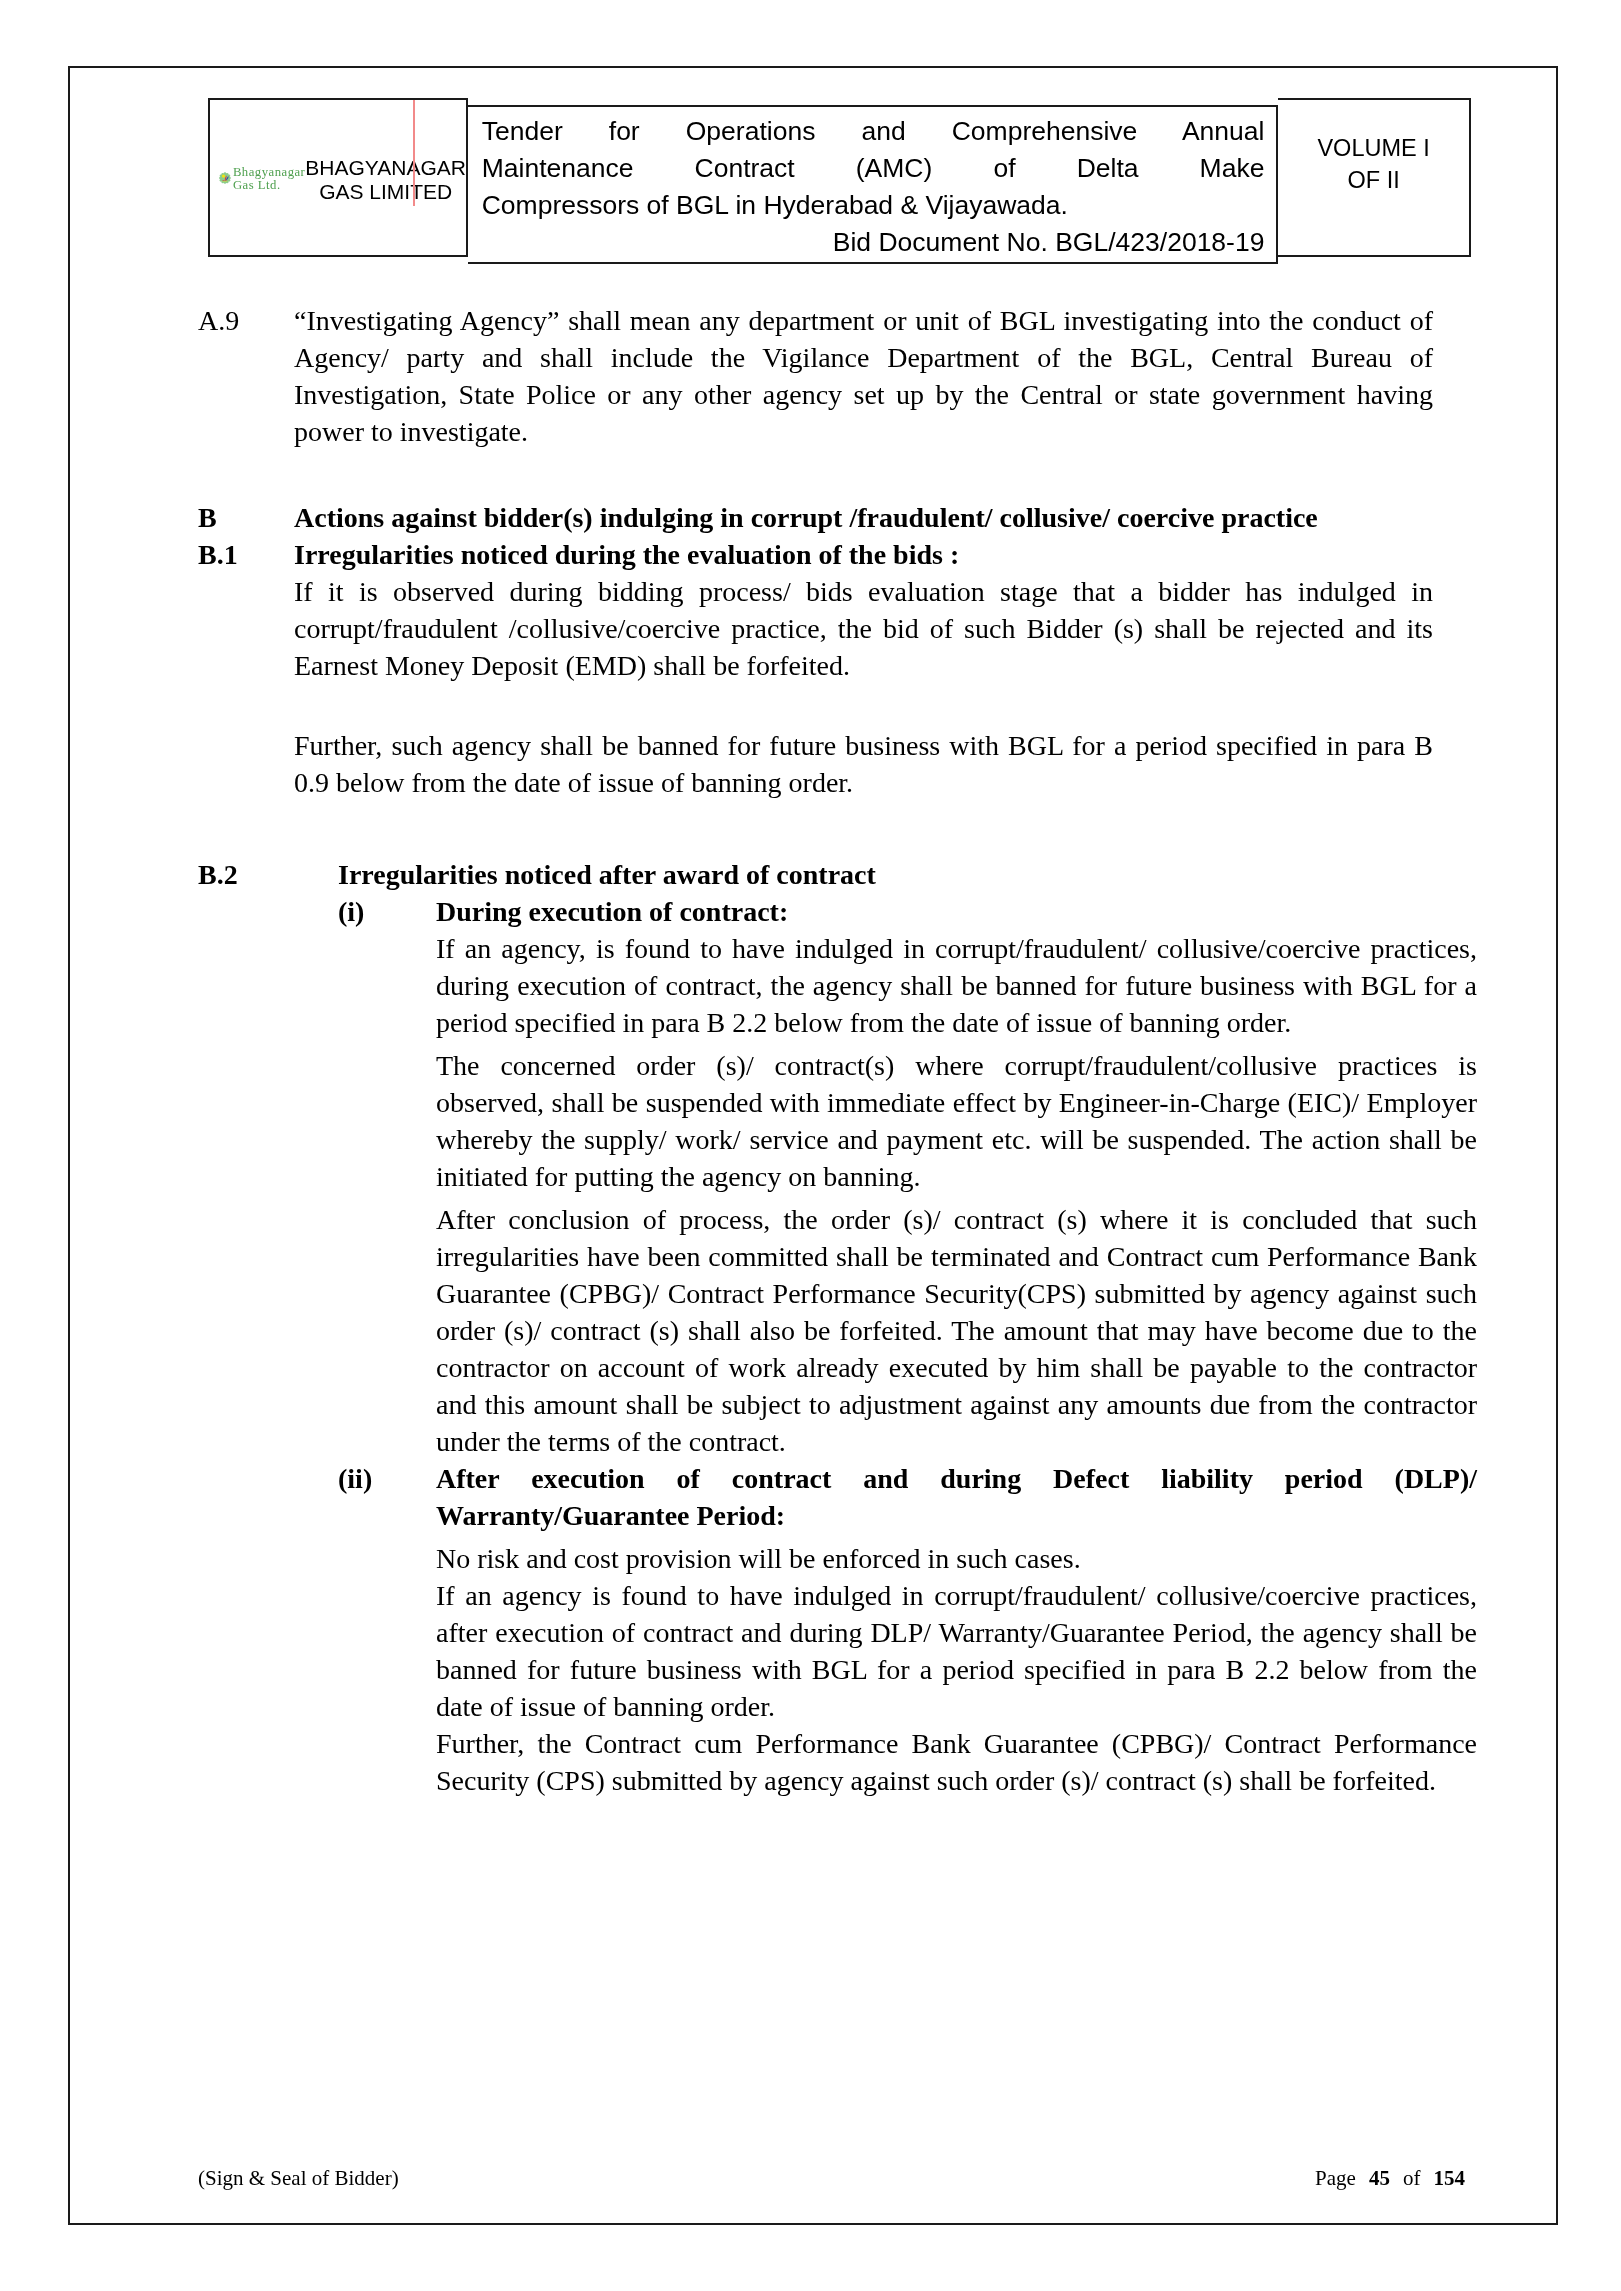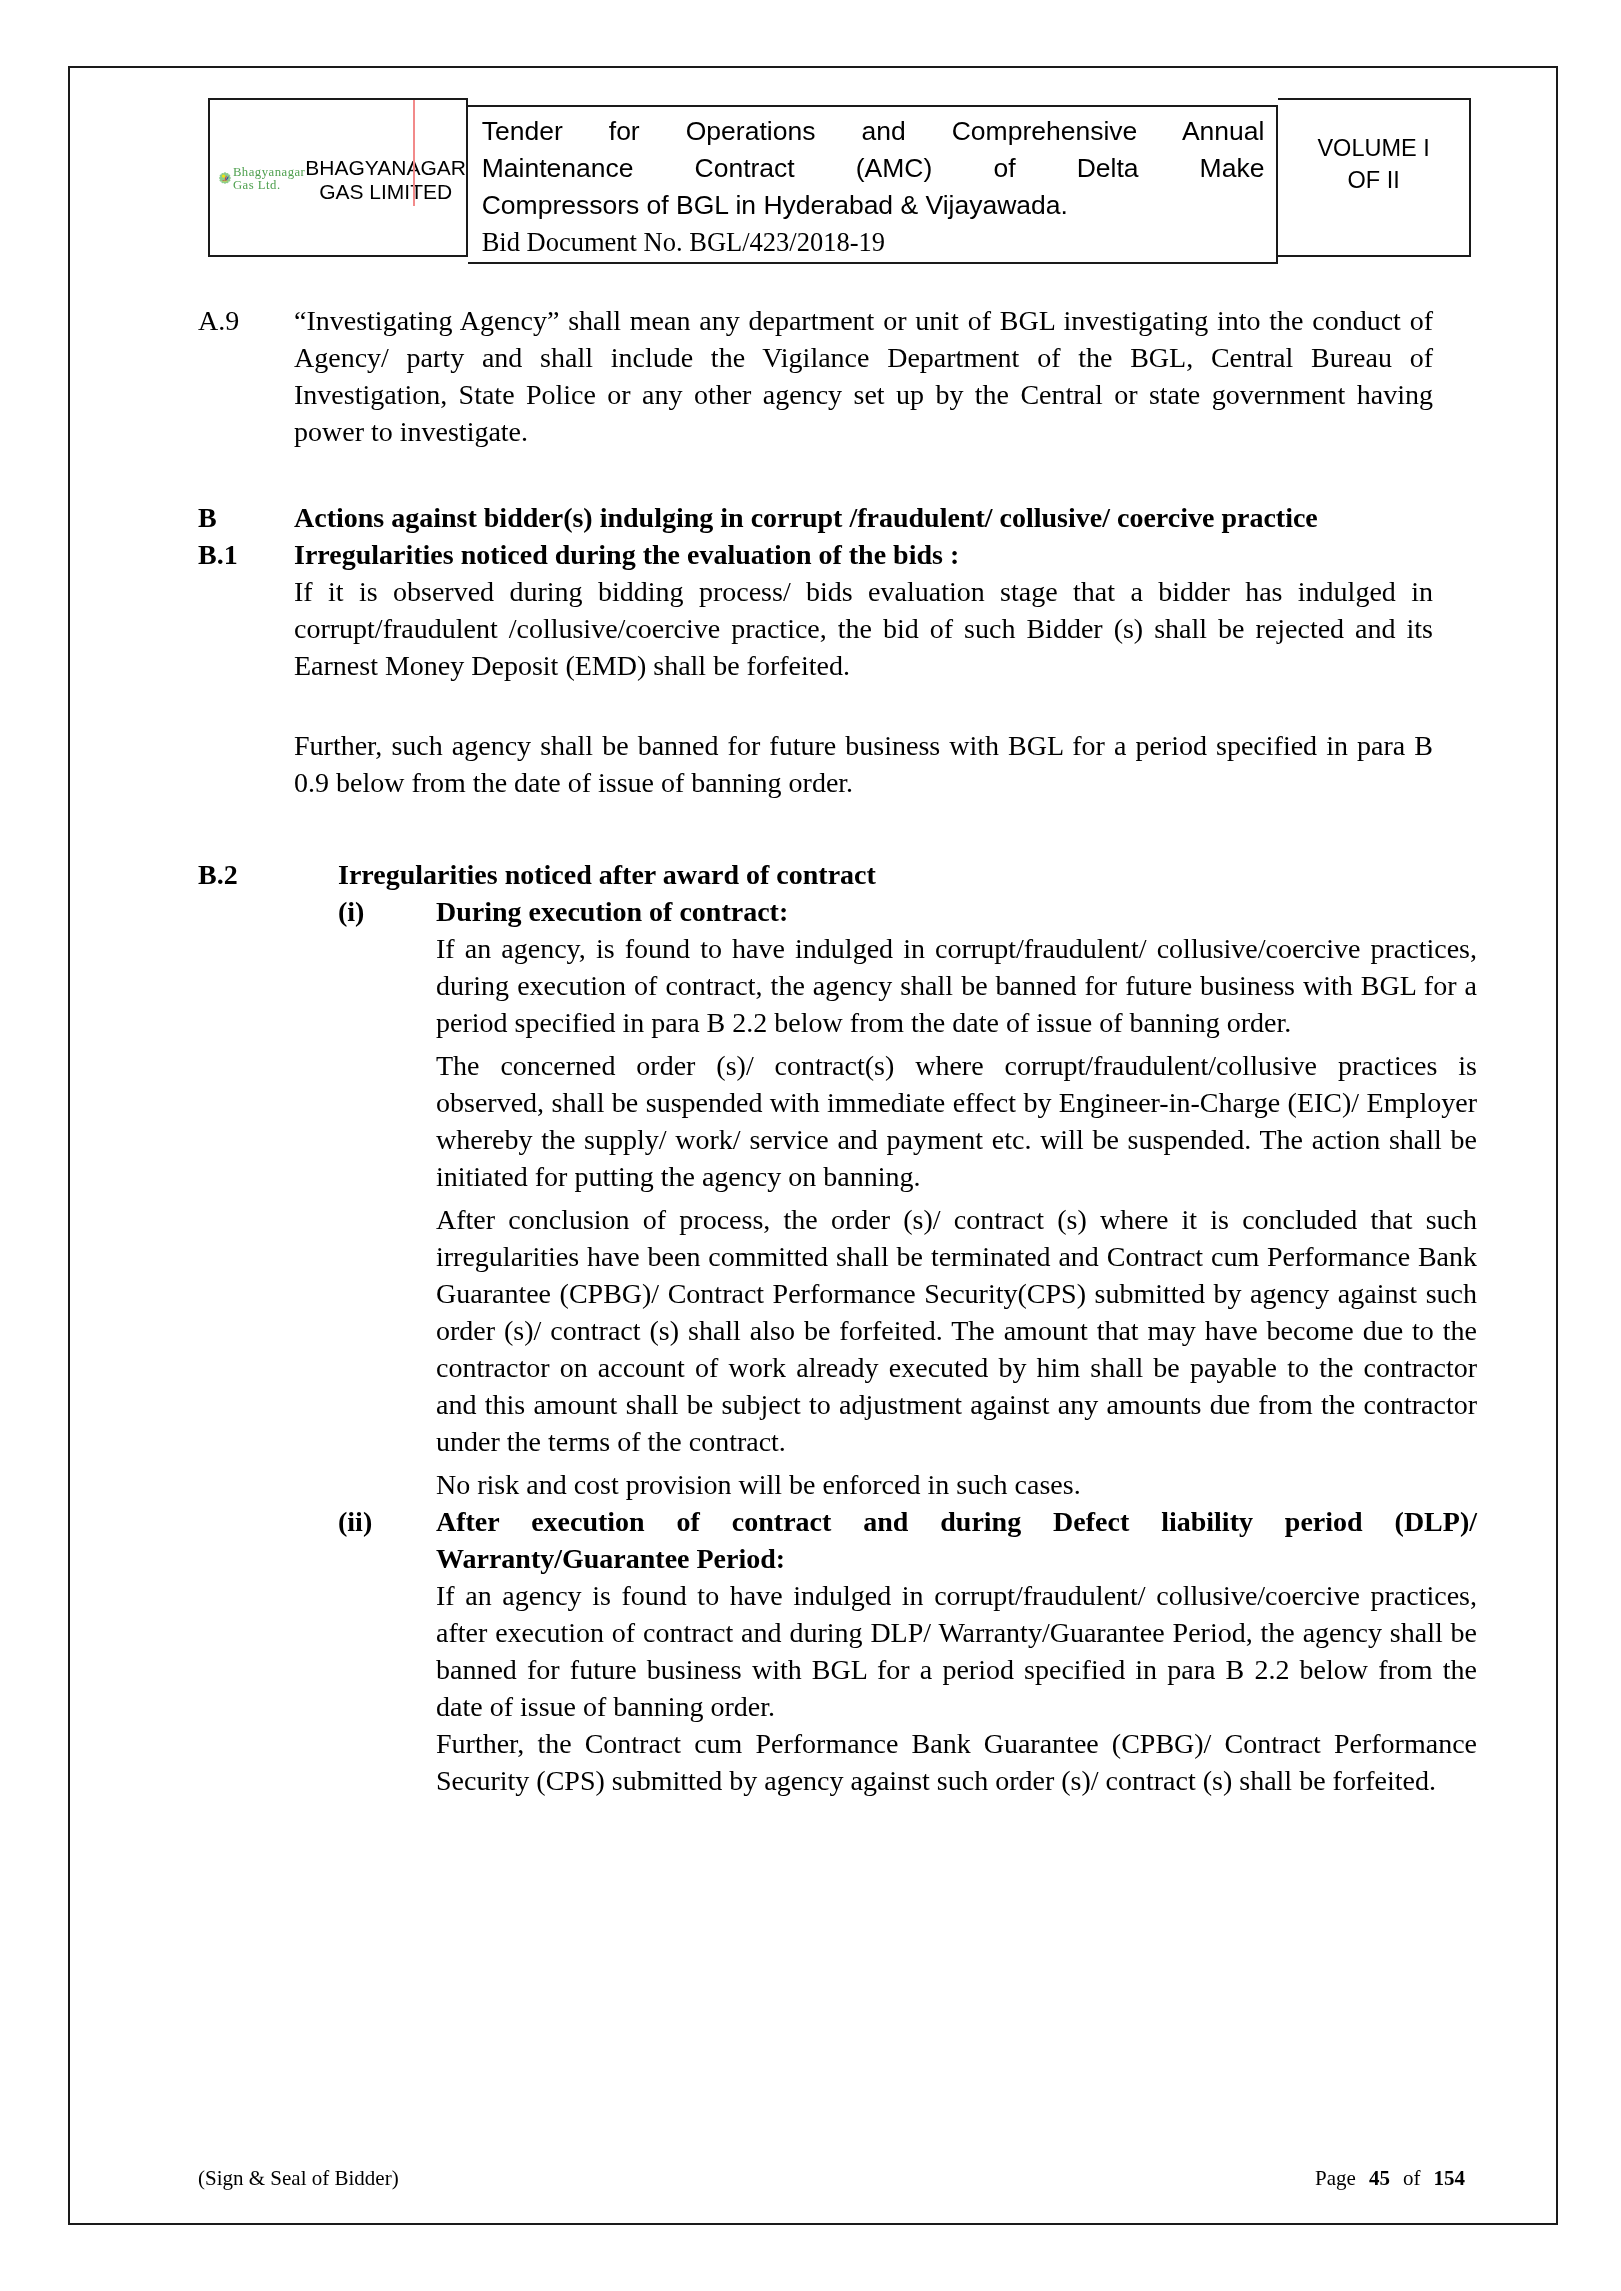--- a/index.html
+++ b/index.html
@@ -31,21 +31,21 @@
   .company-name {
     font-family:"Liberation Sans", sans-serif; font-size:21px; line-height:24.5px;
     text-align:center; color:#000; width:225px; margin-top:2px;
   }
   .title-cell {
     width:811px; padding:5.9px 11.8px 0 13.7px;
     font-family:"Liberation Sans", sans-serif; font-size:26.5px; line-height:37px;margin-top:7px;
   }
   .title-line-justify { text-align:justify; text-align-last:justify; }
   .title-line-left { text-align:left; }
-  .title-line-center { text-align:left;font-family:Liberation Serif, serif; }
+  .title-line-center { text-align:right; }
   .volume-cell {
     width:193px; display:flex; flex-direction:column; align-items:center; justify-content:center;
     font-family:"Liberation Sans", sans-serif; font-size:23.5px; line-height:32px;
     padding-bottom:27.4px;
   }
 
   
   .content {
     position:absolute; left:128px; top:234px; width:1267px;
     font-size:28px; line-height:37px;
@@ -162,27 +162,27 @@
           <div class="subtxt">If an agency, is found to have indulged in corrupt/fraudulent/ collusive/coercive practices, during execution of contract,  the agency shall be banned for future business with BGL for a period specified in para B 2.2 below from the date of issue of banning order.</div>
         </div>
         <div class="subrow gap-sub">
           <div class="sublbl"></div>
           <div class="subtxt">The concerned order (s)/ contract(s) where corrupt/fraudulent/collusive practices is observed, shall be suspended with immediate effect by Engineer-in-Charge (EIC)/ Employer whereby the supply/ work/ service and payment etc. will be suspended. The action shall be initiated for putting the agency on banning.</div>
         </div>
         <div class="subrow gap-sub">
           <div class="sublbl"></div>
           <div class="subtxt">After conclusion of process, the order (s)/ contract (s) where it is concluded that such irregularities have been committed shall be terminated and Contract cum Performance Bank Guarantee (CPBG)/ Contract Performance Security(CPS) submitted by agency against such order (s)/ contract (s) shall also be forfeited. The amount that may have become due to the contractor on account of work already executed by him shall be payable to the contractor and this amount shall be subject to adjustment against  any amounts due from the contractor under the terms of the contract.</div>
         </div>
-        <div class="subrow gap-sub">
-          <div class="sublbl"></div>
-          <div class="subtxt-plain">No risk and cost provision will be enforced in such cases.</div>
-        </div>
         <div class="subrow">
           <div class="sublbl bold">(ii)</div>
           <div class="subtxt bold">After execution of contract and during Defect liability period (DLP)/ Warranty/Guarantee Period:</div>
+        </div>
+        <div class="subrow gap-sub">
+          <div class="sublbl"></div>
+          <div class="subtxt-plain">No risk and cost provision will be enforced in such cases.</div>
         </div>
         <div class="subrow">
           <div class="sublbl"></div>
           <div class="subtxt">If an agency is found to have indulged in corrupt/fraudulent/ collusive/coercive practices, after execution of contract and during DLP/ Warranty/Guarantee Period,   the agency  shall be banned for future business with BGL for a period specified in para B 2.2 below from the date of issue of banning order.</div>
         </div>
         <div class="subrow">
           <div class="sublbl"></div>
           <div class="subtxt">Further, the Contract cum Performance Bank Guarantee (CPBG)/ Contract Performance Security (CPS) submitted by agency against such order (s)/ contract (s) shall be forfeited.</div>
         </div>
       </div>

